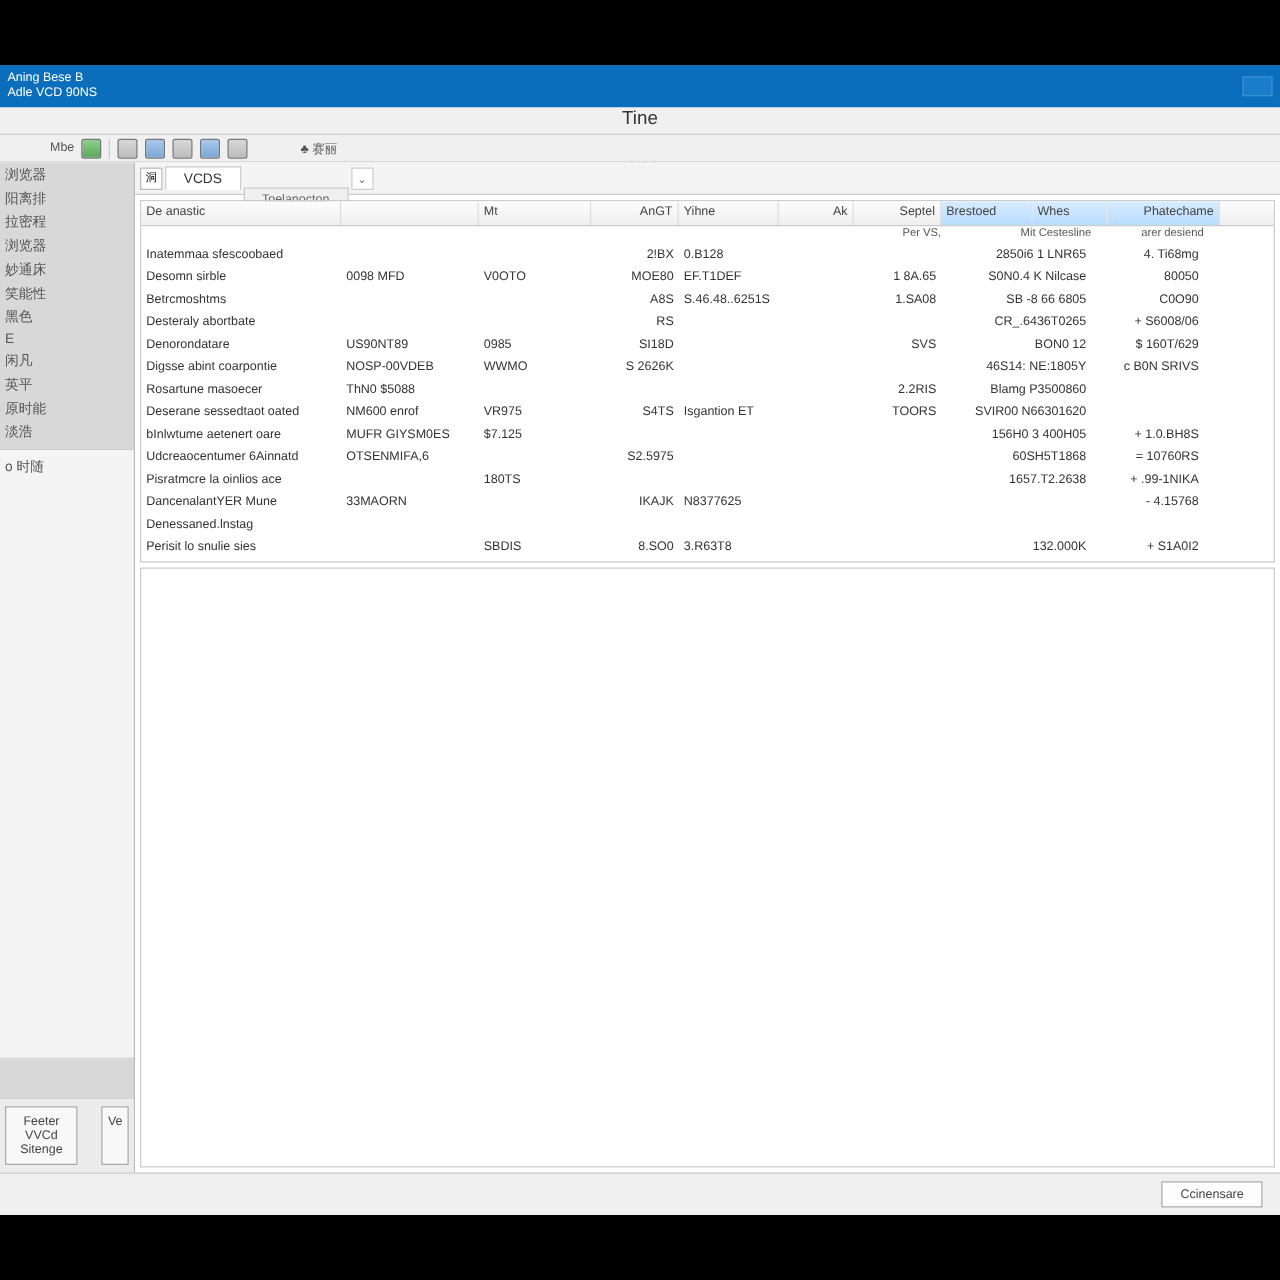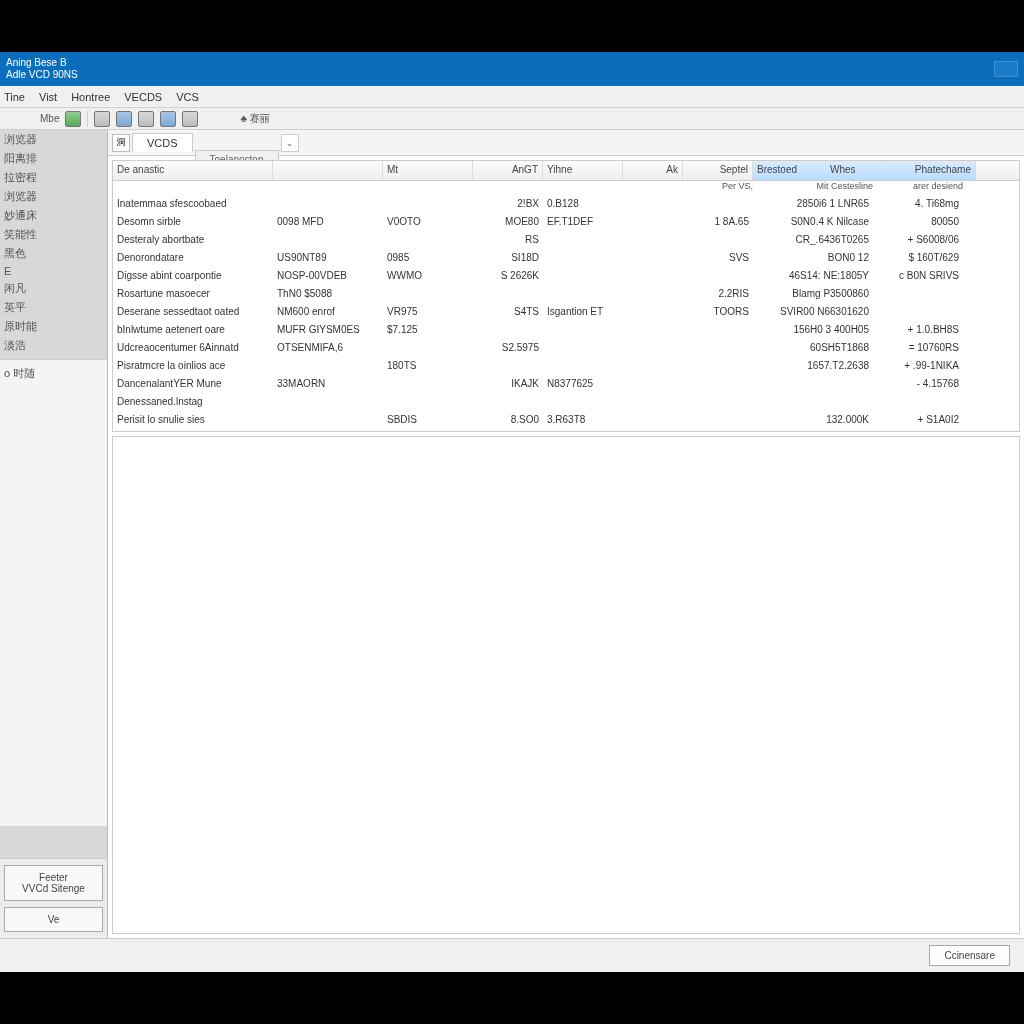--- a/index.html
+++ b/index.html
@@ -1,33 +1,33 @@
 <!DOCTYPE html>
 <html><head>
 <meta charset="utf-8">
 <style>
 * { margin: 0; padding: 0; box-sizing: border-box; font-family: "Segoe UI", Tahoma, sans-serif; }
 body { background: #000; width: 1024px; height: 1024px; overflow: hidden; position: relative; }
 .window { position: absolute; top: 52px; left: 0; width: 1024px; height: 920px; background: #fff; display: flex; flex-direction: column; border-radius: 22px; }
 .titlebar { background: #0a6ebd; color: #fff; height: 34px; display: flex; align-items: center; padding: 0 6px; font-size: 10px; }
 .titlebar .tgrp { display: flex; flex-direction: column; line-height: 1.2; }
 .titlebar .winbtn { margin-left: auto; width: 24px; height: 16px; background: #1a7dc9; border: 1px solid #3a90d0; }
-.menubar { background: #f0f0f0; border-bottom: 1px solid #d0d0d0; display: flex; align-items: center; height: 22px; padding: 0 4px; font-size: 11px; color: #333; gap: 14px; }
+.menubar { background: #f0f0f0; border-bottom: 1px solid #d0d0d0; display: flex; align-items: center; height: 22px; padding: 0 4px; font-size: 15px; color: #333; gap: 14px; flex-direction: column; }
 .toolbar { background: #f0f0f0; border-bottom: 1px solid #d0d0d0; display: flex; align-items: center; height: 22px; padding: 0 4px; gap: 6px; }
 .toolbar .tlbl { font-size: 10px; color: #555; padding-left: 36px; }
 .toolbar .ticon { width: 16px; height: 16px; background: linear-gradient(#8bd08b,#5ba85b); border: 1px solid #777; border-radius: 2px; }
 .toolbar .ticon.b { background: linear-gradient(#d8d8d8,#bcbcbc); }
 .toolbar .ticon.c { background: linear-gradient(#a8c8e8,#7aa8d8); }
 .toolbar .sep { width: 1px; height: 16px; background: #ccc; }
 .body { flex: 1; display: flex; background: #fff; min-height: 0; }
 .sidebar { width: 108px; background: #d8d8d8; border-right: 1px solid #bbb; display: flex; flex-direction: column; }
 .sidebar .sgroup { flex: 0 0 auto; }
 .sidebar .sitem { font-size: 11px; color: #555; padding: 2px 4px; white-space: nowrap; overflow: hidden; }
 .sidebar .sspace { flex: 1; background: #f4f4f4; border-top: 1px solid #ccc; margin-top: 4px; }
-.sidebar .sbot { border-top: 1px solid #ccc; padding: 6px 4px; display: flex; flex-direction: column; gap: 6px; background: #ececec; margin-top: 32px; }
+.sidebar .sbot { border-top: 1px solid #ccc; padding: 6px 4px; display: flex; flex-direction: row; gap: 19px; background: #ececec; margin-top: 32px; }
 .sidebar .sbtn { background: #f8f8f8; border: 1px solid #aaa; font-size: 10px; color: #444; padding: 6px 4px; text-align: center; cursor: pointer; }
 .main { flex: 1; display: flex; flex-direction: column; min-width: 0; }
 .tabs { display: flex; align-items: center; background: #f4f4f4; border-bottom: 1px solid #ccc; height: 26px; padding-left: 4px; gap: 2px; }
 .tabs .tabicon { width: 18px; height: 18px; border: 1px solid #bbb; background: #fff; font-size: 9px; display: flex; align-items: center; justify-content: center; }
 .tabs .tab { border: 1px solid #ccc; border-bottom: none; background: #fff; font-size: 11px; padding: 3px 14px; color: #333; }
 .tabs .tab.sec { background: #f0f0f0; color: #666; font-size: 10px; margin-top: 32px; }
 .tabs .tdrop { width: 18px; height: 18px; border: 1px solid #ccc; background: #fff; font-size: 9px; display: flex; align-items: center; justify-content: center; color: #666; }
 .grid { border: 1px solid #ccc; margin: 4px; flex: 0 0 auto; overflow: auto; }
 .ghead { display: flex; background: linear-gradient(#fdfdfd,#eee); border-bottom: 1px solid #ccc; height: 20px; }
 .ghead .gh { font-size: 10px; color: #444; border-right: 1px solid #ddd; padding: 3px 4px; white-space: nowrap; overflow: hidden; }
@@ -157,20 +157,31 @@
               <div class="gc c1">0098 MFD</div>
               <div class="gc c2">V0OTO</div>
               <div class="gc c3">MOE80</div>
               <div class="gc c4">EF.T1DEF</div>
               <div class="gc c5"></div>
               <div class="gc c6">1 8A.65</div>
               <div class="gc c7">S0N0.4 K Nilcase</div>
               <div class="gc c8">80050</div>
             </div>
             <div class="grow">
+              <div class="gc c0">Betrcmoshtms</div>
+              <div class="gc c1"></div>
+              <div class="gc c2"></div>
+              <div class="gc c3">A8S</div>
+              <div class="gc c4">S.46.48..6251S</div>
+              <div class="gc c5"></div>
+              <div class="gc c6">1.SA08</div>
+              <div class="gc c7">SB -8 66 6805</div>
+              <div class="gc c8">C0O90</div>
+            </div>
+            <div class="grow">
               <div class="gc c0">Desteraly abortbate</div>
               <div class="gc c1"></div>
               <div class="gc c2"></div>
               <div class="gc c3">RS</div>
               <div class="gc c4"></div>
               <div class="gc c5"></div>
               <div class="gc c6"></div>
               <div class="gc c7">CR_.6436T0265</div>
               <div class="gc c8">+ S6008/06</div>
             </div>

